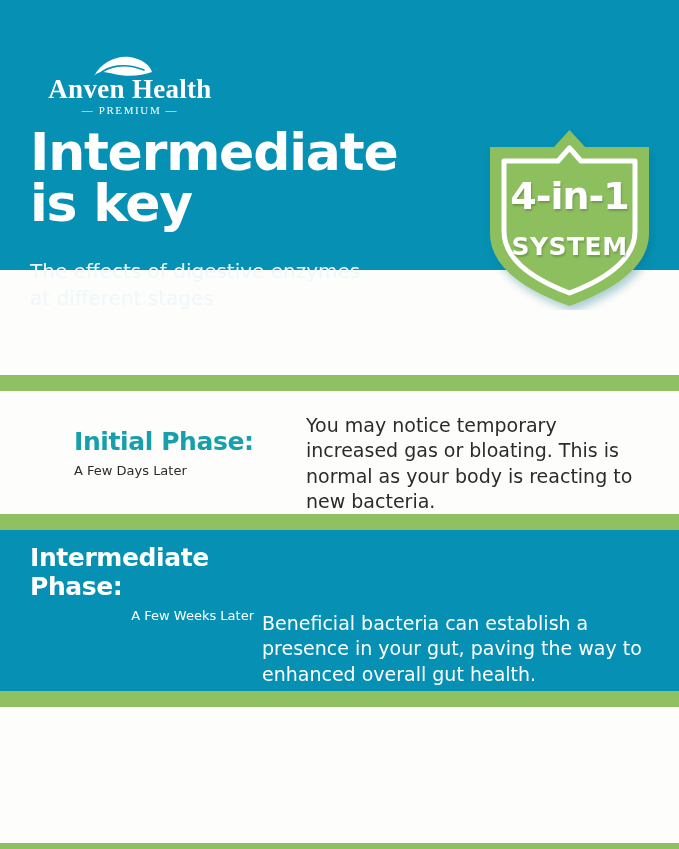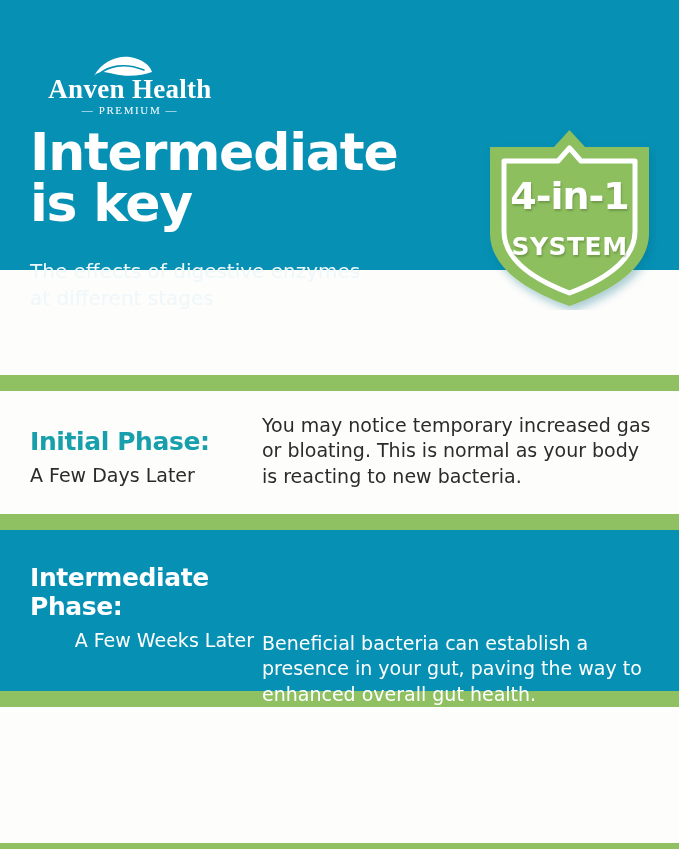--- a/index.html
+++ b/index.html
@@ -132,21 +132,21 @@
   }
   .phase-title {
     font-family:"DejaVu Sans", sans-serif;
     font-weight:bold;
     font-size:25px;
     line-height:1.16;
     letter-spacing:-0.4px;
   }
   .phase-when {
     font-family:"DejaVu Sans", sans-serif;
-    font-size:19px;
+    font-size:13px;
     line-height:1.3;
     margin-top:7px;
   }
   .phase-body {
     font-family:"DejaVu Sans", sans-serif;
     font-size:19px;
     line-height:1.33;
   }
 
   
@@ -154,22 +154,22 @@
   .phase.light .phase-title { color:#17a0ac; }
   .phase.light .phase-when  { color:#2b2b2b; }
   .phase.light .phase-body  { color:#2b2b2b; }
 
   
   .phase.dark { background:#0590b4; }
   .phase.dark .phase-title { color:#ffffff; }
   .phase.dark .phase-when  { color:#ffffff;text-align:right; }
   .phase.dark .phase-body  { color:#ffffff;margin-top:46px; }
 
-  .phase.p1 { top:391px; height:123px; align-items:flex-start; padding-top:22px; }
-  .phase.p2 { top:530px; height:161px; align-items:flex-start; padding-top:33px; }
+  .phase.p1 { top:391px; height:123px; align-items:flex-start; padding-top:22px;padding-left:44px; }
+  .phase.p2 { top:530px; height:161px; align-items:flex-start; padding-top:13px; }
   .phase.p3 { top:707px; height:136px; align-items:flex-start; padding-top:26px; }
 
   .phase.p1 .phase-right { padding-top:0px; }
   .phase.p2 .phase-right { padding-top:22px; }
   .phase.p3 .phase-right { padding-top:4px; }
   .phase.p1 .phase-left  { padding-top:14px; }
   .phase.p2 .phase-left  { padding-top:0px; }
   .phase.p3 .phase-left  { padding-top:18px; }
 </style>
 </head>

